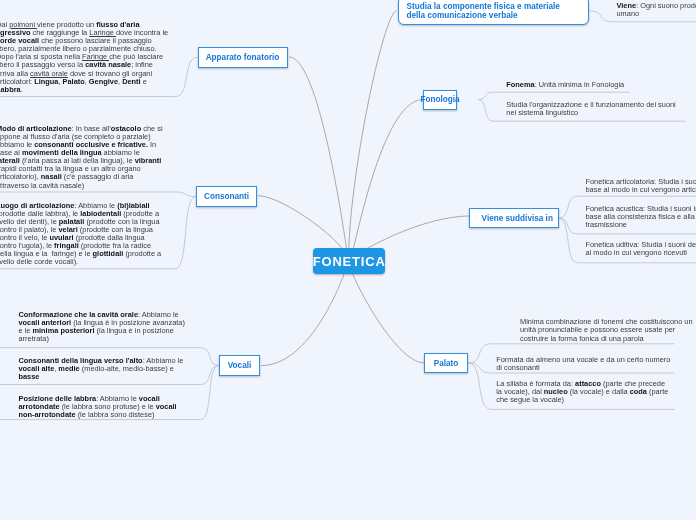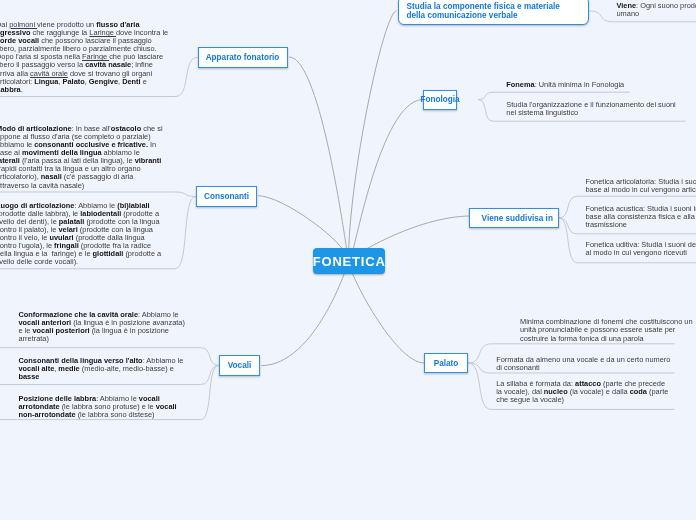--- a/index.html
+++ b/index.html
@@ -68,21 +68,21 @@
       <div class="node branch" style="left: 197.5px; top: 47px; width: 90px; height: 20.5px;">Apparato fonatorio</div>
       <div class="node branch" style="left: 196px; top: 186px; width: 61px; height: 20.5px;">Consonanti</div>
       <div class="node branch" style="left: 219px; top: 355px; width: 41px; height: 20.5px;">Vocali</div>
       <div class="node bigbranch" style="left: 397.5px; top: -4px; width: 191.5px; height: 28.5px;">Studia la componente fisica e materiale della comunicazione verbale</div>
       <div class="node branch" style="left: 423px; top: 89.5px; width: 34px; height: 20.5px;">Fonologia</div>
       <div class="node branch" style="left: 469px; top: 207.8px; width: 89.5px; height: 20.5px; padding-left: 7px;">Viene suddivisa in</div>
       <div class="node branch" style="left: 424px; top: 352.8px; width: 44px; height: 20.5px;">Palato</div>
       <div class="leaf" style="left: -4px; top: 21px; width: 176px;">Dai <u>polmoni </u>viene prodotto un <b>flusso d'aria egressivo</b> che raggiunge la <u>Laringe </u>dove incontra le <b>corde vocali</b> che possono lasciare il passaggio libero, parzialmente libero o parzialmente chiuso. Dopo l'aria si sposta nella <u>Faringe </u>che può lasciare libero il passaggio verso la <b>cavità nasale</b>; infine arriva alla <u>cavità orale</u> dove si trovano gli organi articolatori: <b>Lingua</b>, <b>Palato</b>, <b>Gengive</b>, <b>Denti</b> e <b>Labbra</b>.</div>
       <div class="leaf" style="left: -4px; top: 124.9px; width: 168px;"><b>Modo di articolazione</b>: In base all'<b>ostacolo</b> che si oppone al flusso d'aria (se completo o parziale) abbiamo le <b>consonanti occlusive e fricative.</b> In base ai <b>movimenti della lingua</b> abbiamo le <b>laterali</b> (l'aria passa ai lati della lingua), le <b>vibranti</b> (rapidi contatti tra la lingua e un altro organo articolatorio), <b>nasali</b> (c'è passaggio di aria attraverso la cavità nasale)</div>
       <div class="leaf" style="left: -4px; top: 201.5px; width: 168px;"><b>Luogo di articolazione</b>: Abbiamo le <b>(bi)labiali</b> (prodotte dalle labbra), le <b>labiodentali</b> (prodotte a livello dei denti), le <b>palatali</b> (prodotte con la lingua contro il palato), le <b>velari</b> (prodotte con la lingua contro il velo, le <b>uvulari</b> (prodotte dalla lingua contro l'ugola), le <b>fringali</b> (prodotte fra la radice della lingua e la&nbsp; faringe) e le <b>glottidali</b> (prodotte a livello delle corde vocali).</div>
-      <div class="leaf" style="left: 18.5px; top: 311.2px; width: 168px;"><b>Conformazione che la cavità orale</b>: Abbiamo le <b>vocali anteriori</b> (la lingua è in posizione avanzata) e le <b>vocali posteriori</b> (la lingua è in posizione arretrata)</div>
+      <div class="leaf" style="left: 18.5px; top: 311.2px; width: 168px;"><b>Conformazione che la cavità orale</b>: Abbiamo le <b>vocali anteriori</b> (la lingua è in posizione avanzata) e le <b>minima posteriori</b> (la lingua è in posizione arretrata)</div>
       <div class="leaf" style="left: 18.5px; top: 356.5px; width: 168px;"><b>Consonanti della lingua verso l'alto</b>: Abbiamo le <b>vocali alte</b>, <b>medie</b> (medio-alte, medio-basse) e <b>basse</b></div>
       <div class="leaf" style="left: 18.5px; top: 395px; width: 168px;"><b>Posizione delle labbra</b>: Abbiamo le <b>vocali arrotondate</b> (le labbra sono protuse) e le <b>vocali non-arrotondate</b> (le labbra sono distese)</div>
       <div class="leaf" style="left: 616.5px; top: 1.8px; width: 170px;"><b>Viene</b>: Ogni suono prodotto dall'apparato fonatorio umano</div>
       <div class="leaf" style="left: 506.3px; top: 80.7px; width: 200px;"><b>Fonema</b>: Unità minima in Fonologia</div>
       <div class="leaf" style="left: 506.3px; top: 100.8px; width: 172px;">Studia l'organizzazione e il funzionamento dei suoni nel sistema linguistico</div>
       <div class="leaf" style="left: 585.5px; top: 178.4px; width: 130px;">Fonetica articolatoria: Studia i suoni in base al modo in cui vengono articolati</div>
       <div class="leaf" style="left: 585.5px; top: 204.6px; width: 130px;">Fonetica acustica: Studia i suoni in base alla consistenza fisica e alla loro trasmissione</div>
       <div class="leaf" style="left: 585.5px; top: 240.8px; width: 155px;">Fonetica uditiva: Studia i suoni descritti in base al modo in cui vengono ricevuti</div>
       <div class="leaf" style="left: 507px; top: 318.4px; width: 176px; margin-left: 13px;">Minima combinazione di fonemi che costituiscono un unità pronunciabile e possono essere usate per costruire la forma fonica di una parola</div>
       <div class="leaf" style="left: 496.2px; top: 355.9px; width: 176px;">Formata da almeno una vocale e da un certo numero di consonanti</div>

